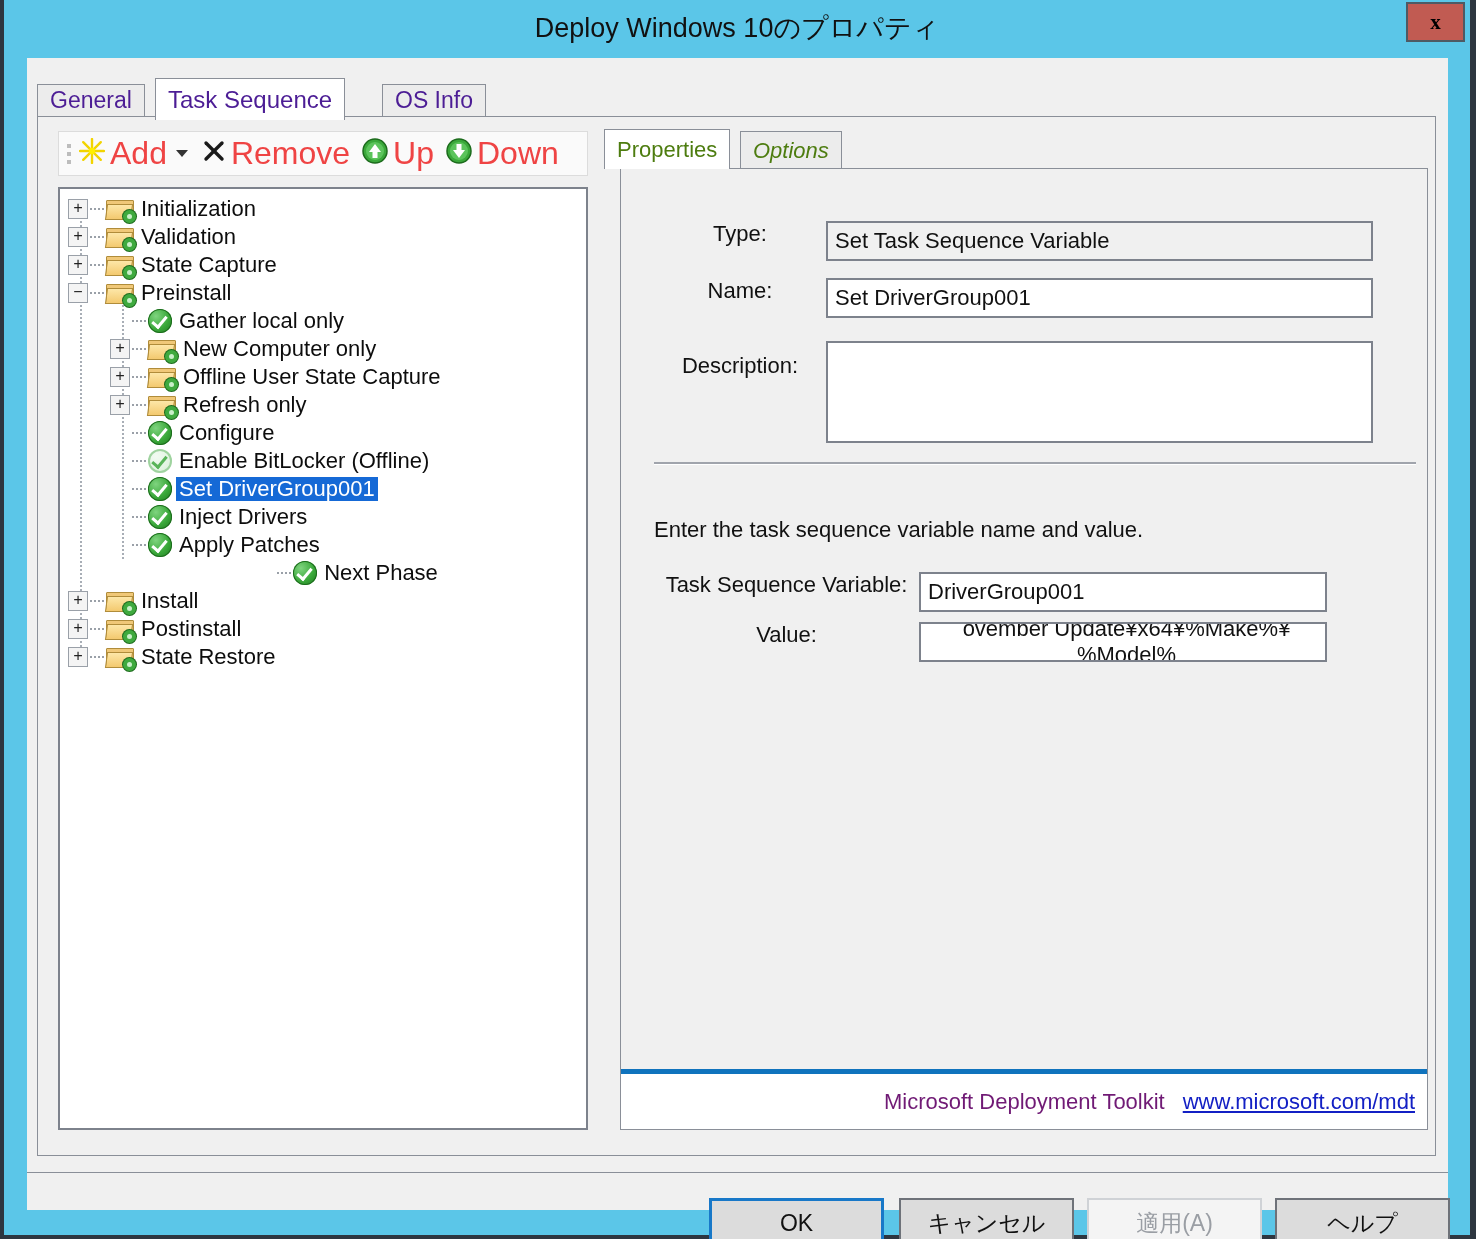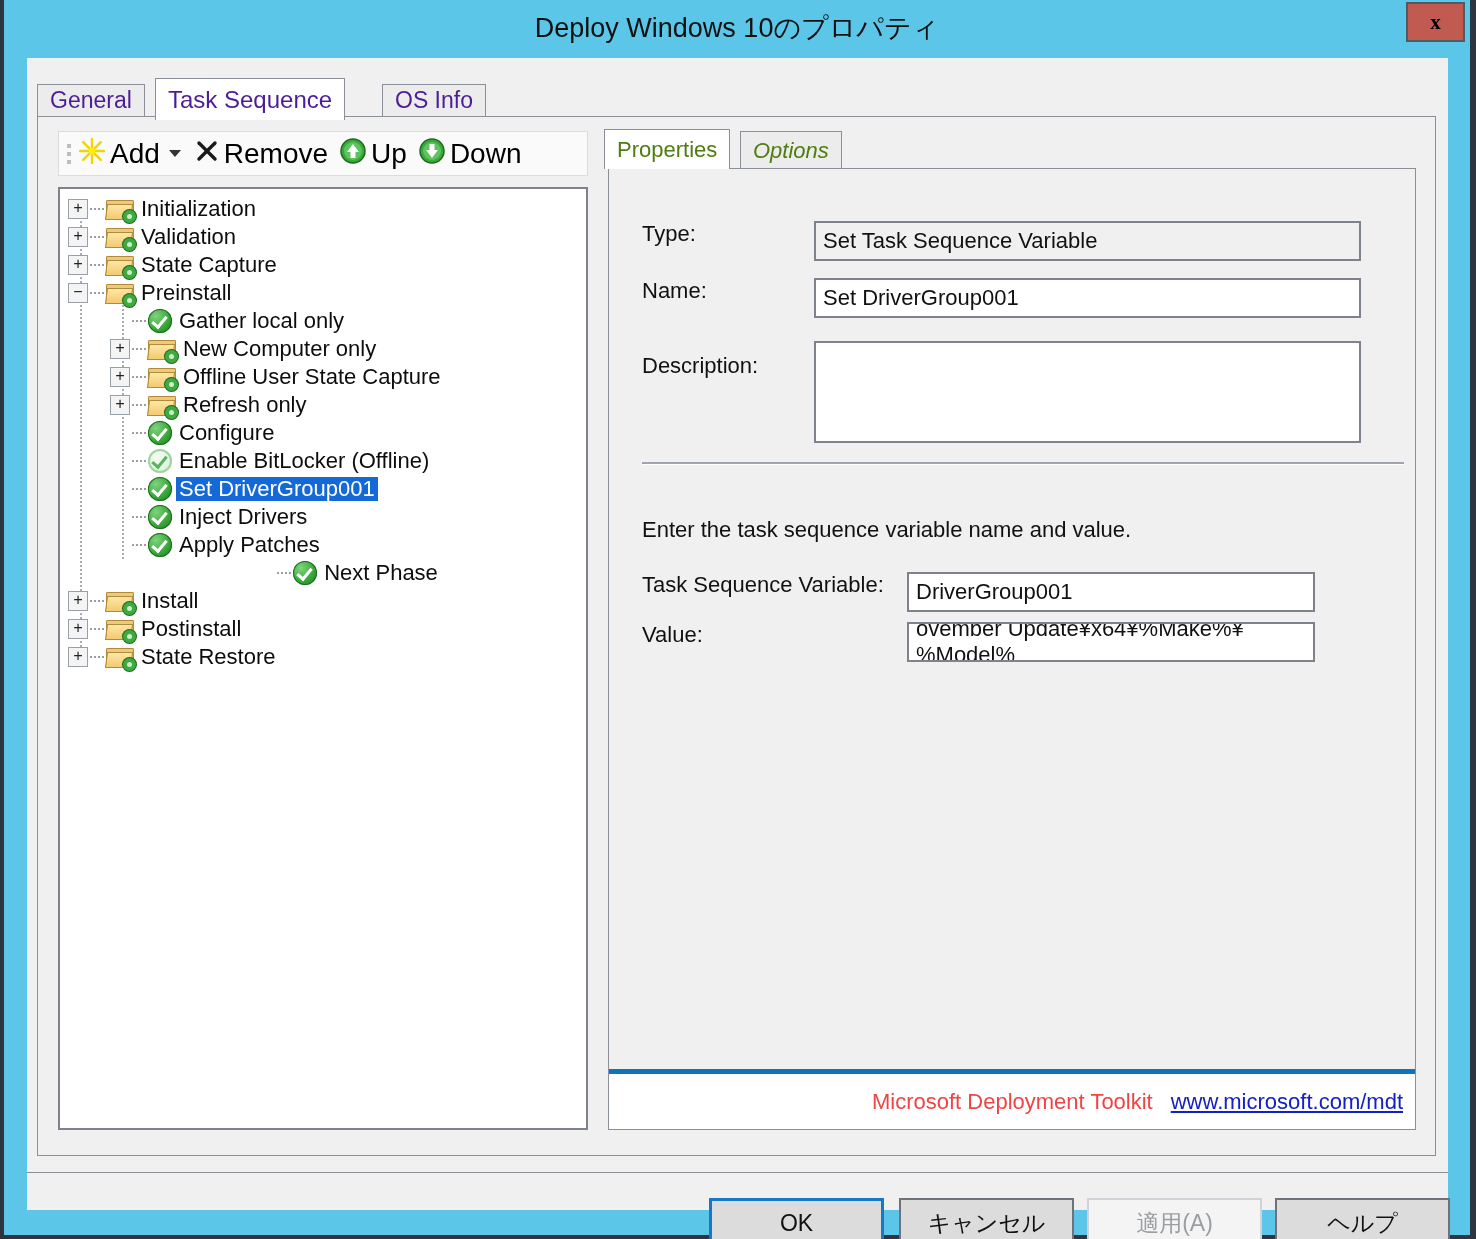--- a/index.html
+++ b/index.html
@@ -145,21 +145,21 @@
   .tb-item {
     display: flex;
     align-items: center;
     gap: 5px;
     padding: 0 6px;
     height: 100%;
     cursor: pointer;
     font-size: 24px;
     color: #111;
   }
-  .tb-label { font-size: 28px; color: #000000; }
+  .tb-label { font-size: 32px; color: #ef4444; }
   .caret {
     width: 0; height: 0;
     border-left: 6px solid transparent;
     border-right: 6px solid transparent;
     border-top: 7px solid #333;
     margin-left: 4px;
     margin-right: 2px;
   }
 
   
@@ -314,26 +314,27 @@
     background: #ffffff;
     top: -2px;
     height: 40px;
     z-index: 4;
   }
   .subtab.s1 { left: 0; }
   .subtab.s2 { left: 136px; font-style: italic; }
 
   .rightpanel {
     position: absolute;
-    left: 4px; top: 37px;
+    left: 16px; top: 37px;
     width: 808px;
     height: 962px;
     background: #f0f0f0;
     border: 1px solid #8a8f98;
     box-sizing: border-box;
+    text-align: center;
   }
 
   .field-row {
     position: absolute;
     display: flex;
     align-items: flex-start;
   }
   .field-label {
     font-size: 22px;
     color: #111;
@@ -395,21 +396,21 @@
     height: 60px;
     background: #ffffff;
     border-top: 5px solid #1073bd;
     box-sizing: border-box;
     display: flex;
     align-items: center;
     justify-content: flex-end;
     padding-right: 12px;
     gap: 18px;
   }
-  .mdt-name { font-size: 22px; color: #ef4444; }
+  .mdt-name { font-size: 22px; color: #701a75; }
   .mdt-link {
     font-size: 22px;
     color: #1320c4;
     text-decoration: underline;
     cursor: pointer;
   }
 
   
   .buttonbar {
     position: absolute;

